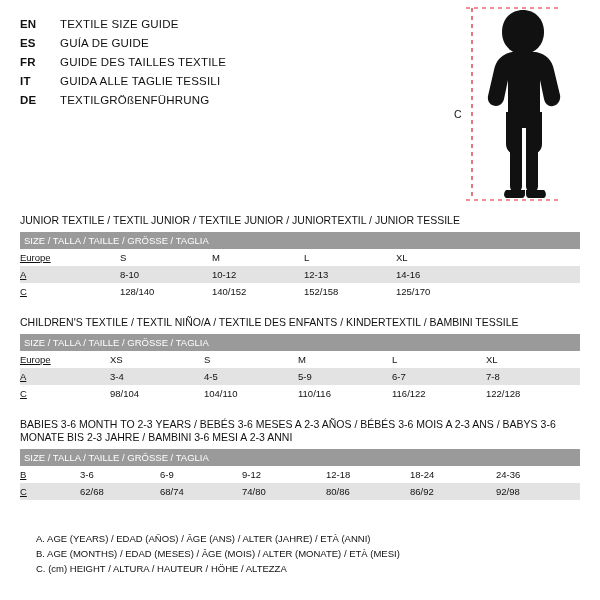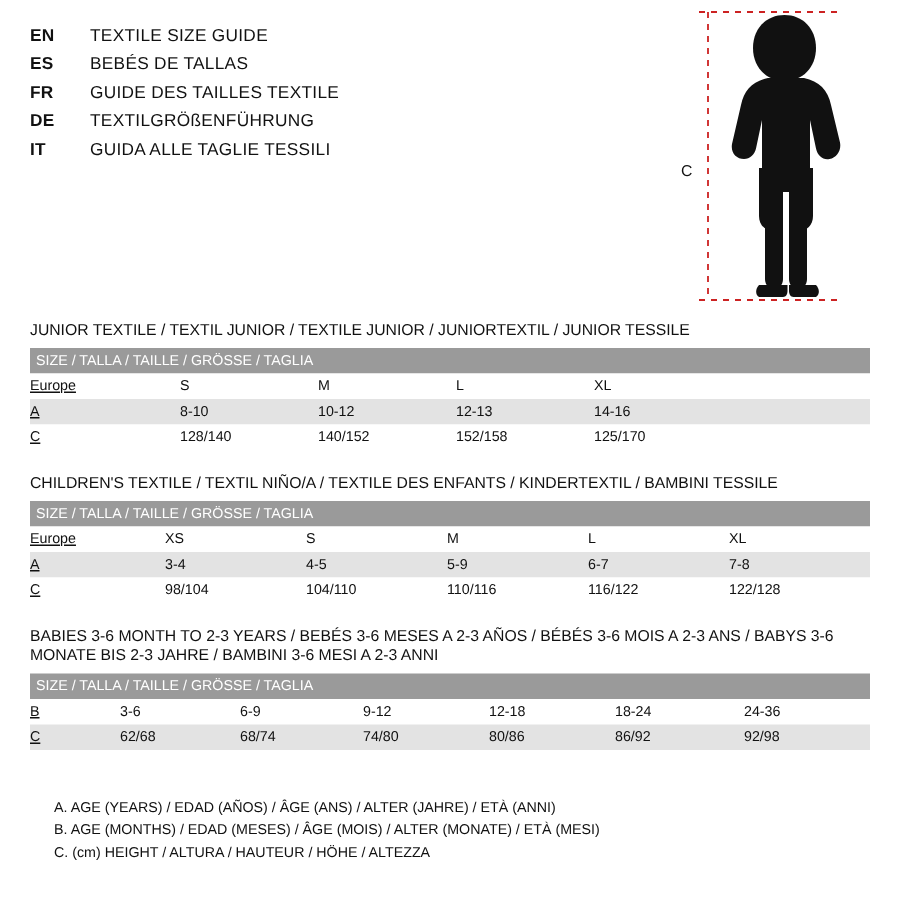--- a/index.html
+++ b/index.html
@@ -129,33 +129,33 @@
 
 <div class="page">
 
   <div class="header">
     <div class="lang-row">
       <span class="lang-code">EN</span>
       <span class="lang-title">TEXTILE SIZE GUIDE</span>
     </div>
     <div class="lang-row">
       <span class="lang-code">ES</span>
-      <span class="lang-title">BEBÉS DE TALLAS</span>
+      <span class="lang-title">GUÍA DE GUIDE</span>
     </div>
     <div class="lang-row">
       <span class="lang-code">FR</span>
       <span class="lang-title">GUIDE DES TAILLES TEXTILE</span>
     </div>
     <div class="lang-row">
+      <span class="lang-code">IT</span>
+      <span class="lang-title">GUIDA ALLE TAGLIE TESSILI</span>
+    </div>
+    <div class="lang-row">
       <span class="lang-code">DE</span>
       <span class="lang-title">TEXTILGRÖßENFÜHRUNG</span>
-    </div>
-    <div class="lang-row">
-      <span class="lang-code">IT</span>
-      <span class="lang-title">GUIDA ALLE TAGLIE TESSILI</span>
     </div>
   </div>
 
   <div class="figure-wrap">
     <svg class="figure-svg" width="150" height="200" viewBox="0 0 150 200">
 
       <line x1="32" y1="4" x2="32" y2="196" stroke="#cc2222" stroke-width="1.2" stroke-dasharray="4,4"></line>
 
       <line x1="26" y1="4" x2="120" y2="4" stroke="#cc2222" stroke-width="1.2" stroke-dasharray="4,4"></line>
 

